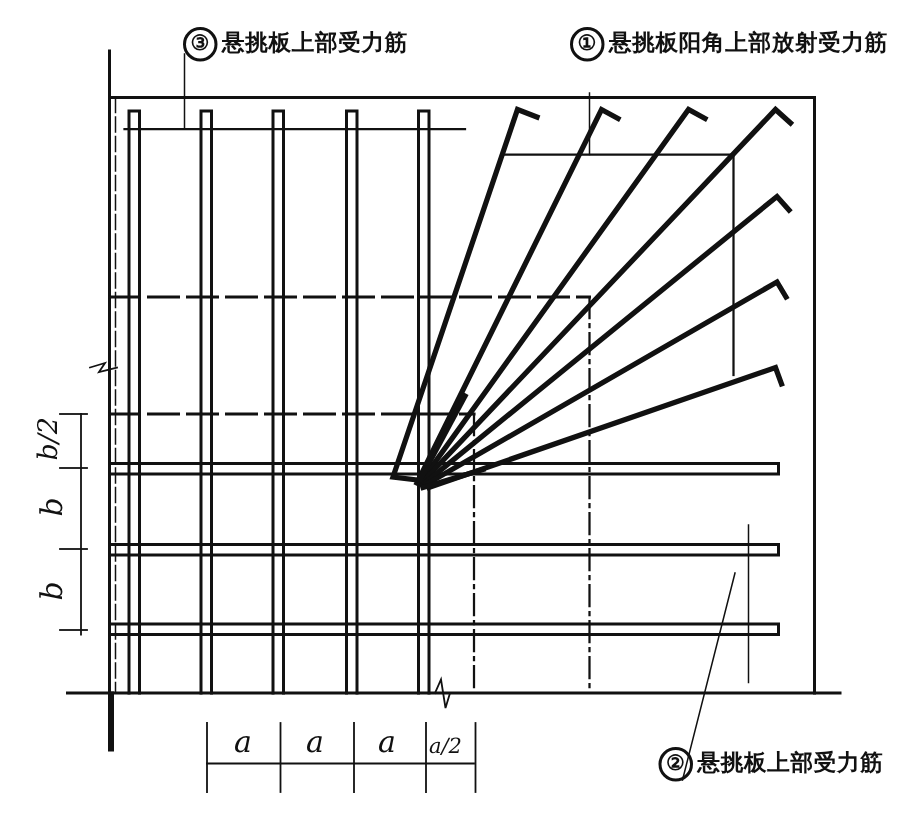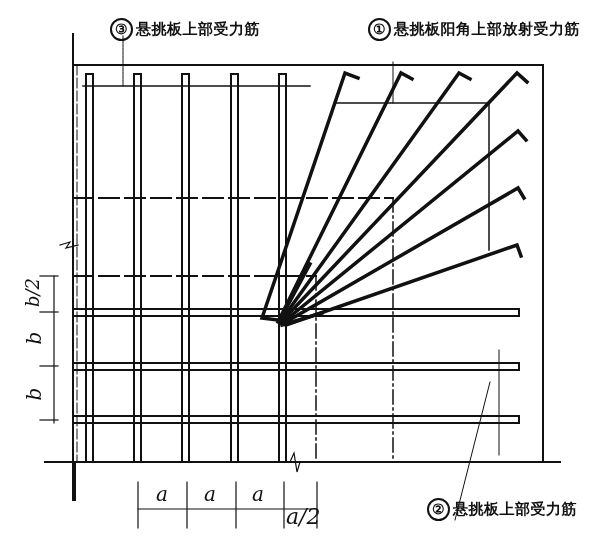--- a/index.html
+++ b/index.html
@@ -1,18 +1,18 @@
 <!DOCTYPE html>
 <html><head>
   <meta charset="utf-8">
   <style>
     html, body { margin: 0; padding: 0; background: #ffffff; }
     body { width: 605px; height: 546px; overflow: hidden; position: relative; font-family: "DejaVu Serif", serif; }
     #diagram { position: absolute; left: 0; top: 0; width: 605px; height: 546px; }
-    .label { position: absolute; font-family: "DejaVu Sans", sans-serif; font-size: 15px; font-weight: bold; color: #111; white-space: nowrap; letter-spacing: 0.5px; }
+    .label { position: absolute; font-family: "DejaVu Sans", sans-serif; font-size: 15px; font-weight: bold; color: #111; white-space: nowrap; letter-spacing: 0.5px; margin-left: 12px; }
     .circ { display: inline-block; width: 19px; height: 19px; border: 2px solid #111; border-radius: 50%; text-align: center; line-height: 19px; font-size: 14px; font-family: "DejaVu Serif", serif; font-weight: bold; margin-right: 3px; vertical-align: middle; }
     .dim { position: absolute; font-family: "DejaVu Serif", serif; font-style: italic; font-size: 20px; color: #111; }
     .dimv { position: absolute; font-family: "DejaVu Serif", serif; font-style: italic; font-size: 20px; color: #111; transform: rotate(-90deg); transform-origin: center; }
   </style>
 </head>
 <body>
 
 <svg id="diagram" viewBox="0 0 605 546" xmlns="http://www.w3.org/2000/svg">
   <g stroke="#111" fill="none" stroke-linecap="square">
 
@@ -94,17 +94,17 @@
   <span class="circ">①</span><span>悬挑板阳角上部放射受力筋</span>
 </div>
 
 <div class="label" style="left:427px; top:498px;">
   <span class="circ">②</span><span>悬挑板上部受力筋</span>
 </div>
 
 <div class="dim" style="left:156px; top:482px;">a</div>
 <div class="dim" style="left:204px; top:482px;">a</div>
 <div class="dim" style="left:252px; top:482px;">a</div>
-<div class="dim" style="left:286px; top:504px; font-size:22px;">a/2</div>
+<div class="dim" style="left:286px; top:490px; font-size:14px;">a/2</div>
 
 <div class="dimv" style="left:18px; top:282px; font-size:18px;">b/2</div>
 <div class="dimv" style="left:28px; top:326px;">b</div>
 <div class="dimv" style="left:28px; top:382px;">b</div>
 
 </body></html>

